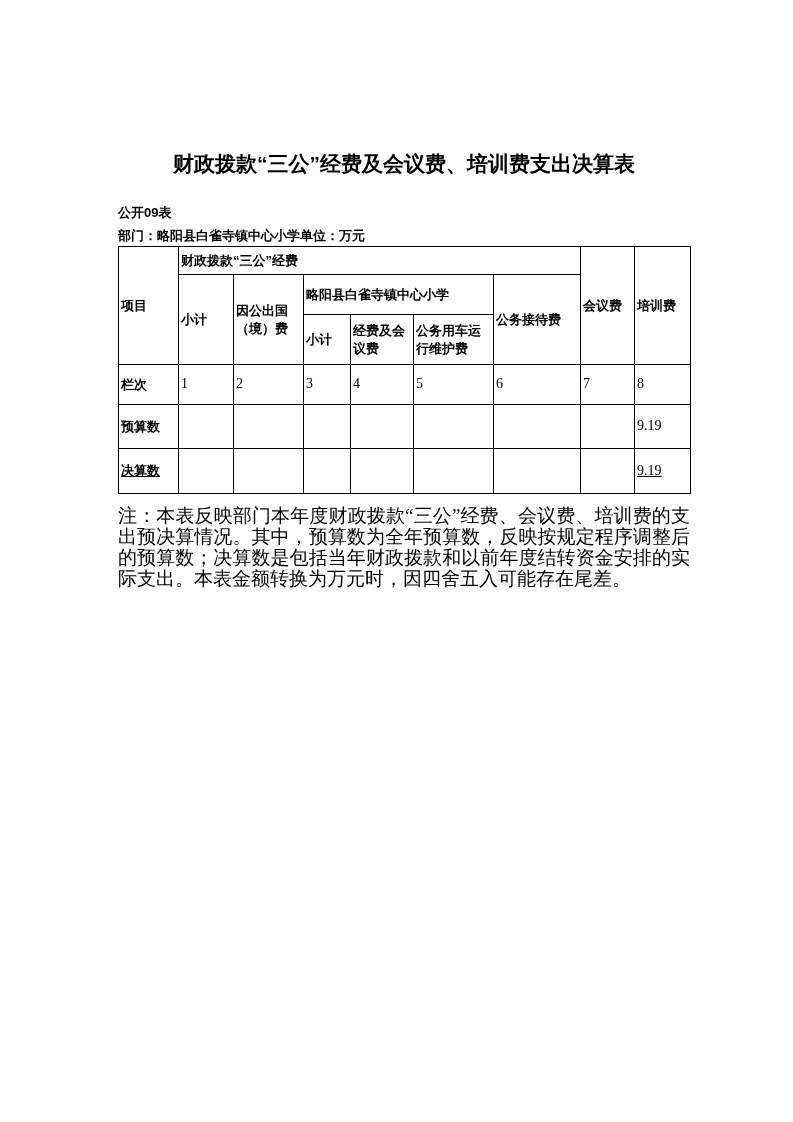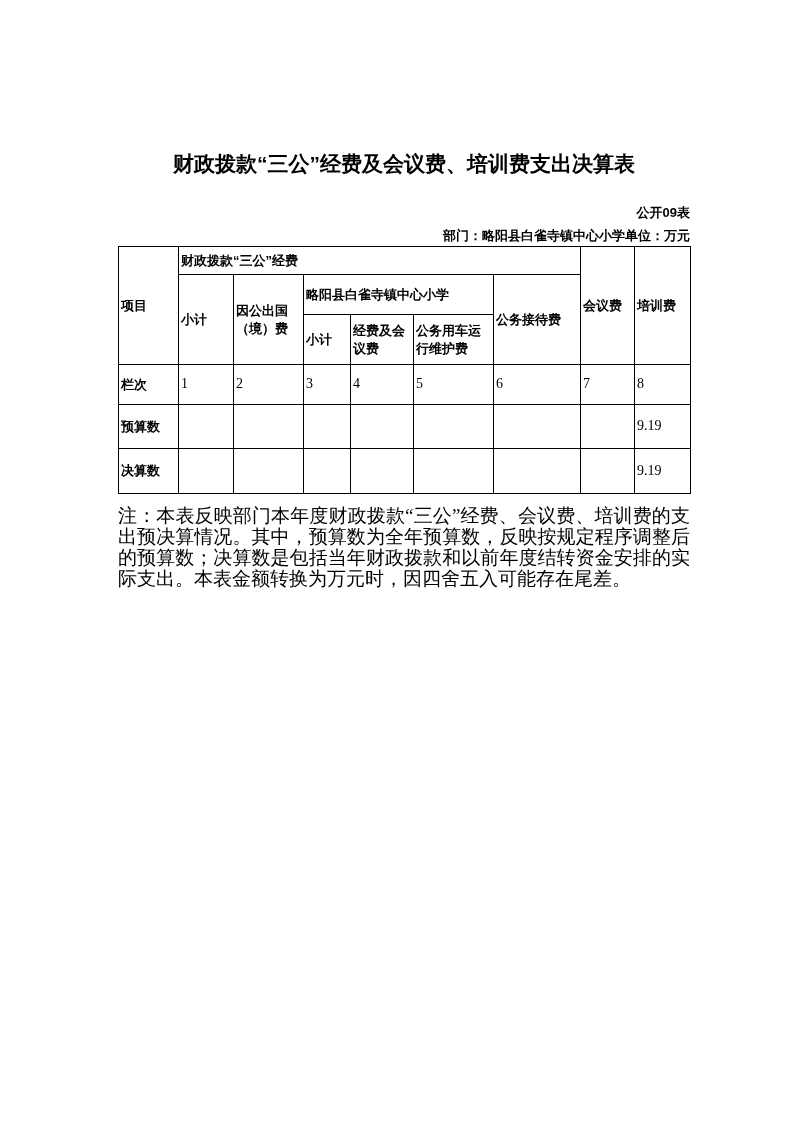--- a/index.html
+++ b/index.html
@@ -22,29 +22,29 @@
   .doc-title {
     margin: 0;
     text-align: center;
     font-size: 21px;
     font-weight: bold;
     line-height: 28px;
     white-space: nowrap;
   }
   .table-code {
     margin-top: 27px;
-    text-align: right;
+    text-align: left;
     font-size: 13px;
     font-weight: bold;
     line-height: 15px;
   }
   .meta-row {
     margin-top: 8px;
     display: flex;
-    justify-content: flex-end;
+    justify-content: flex-start;
     font-size: 13px;
     font-weight: bold;
     line-height: 15px;
   }
   table.expense {
     border-collapse: collapse;
     table-layout: fixed;
     width: 572px;
     margin-top: 3px;
   }
@@ -61,21 +61,21 @@
   table.expense td.num {
     font-family: "Liberation Serif", serif;
     font-weight: normal;
     font-size: 14px;
   }
   tr.r1 { height: 28px; }
   tr.r2 { height: 40px; }
   tr.r3 { height: 50px; }
   tr.r4 { height: 40px; }
   tr.r5 { height: 44px; }
-  tr.r6 { height: 45px; }
+  tr.r6 { height: 45px; text-decoration: underline; }
   .note {
     margin: 11px 0 0 0;
     font-family: Liberation Serif, serif;
     font-size: 19px;
     line-height: 21px;
     text-align: justify;
   }
 </style>
 </head>
 <body>

